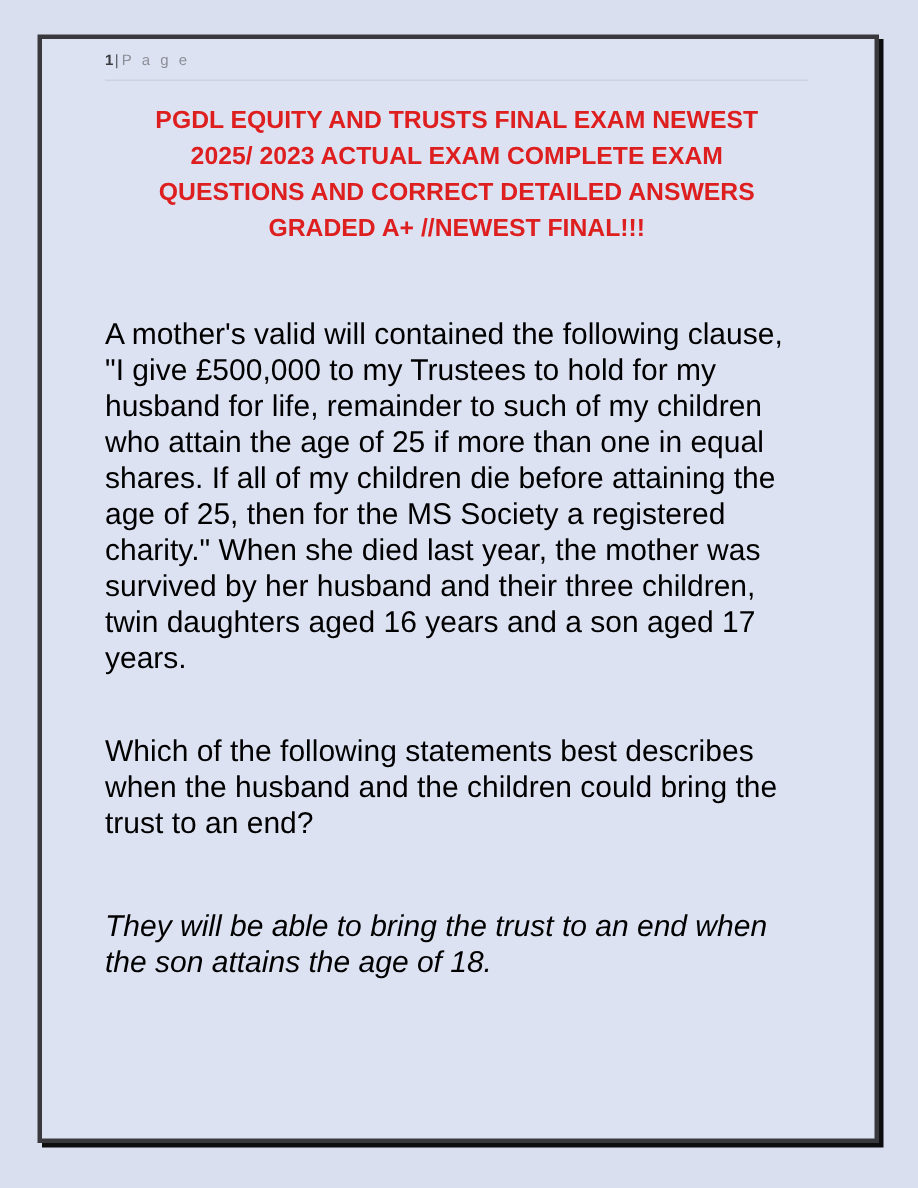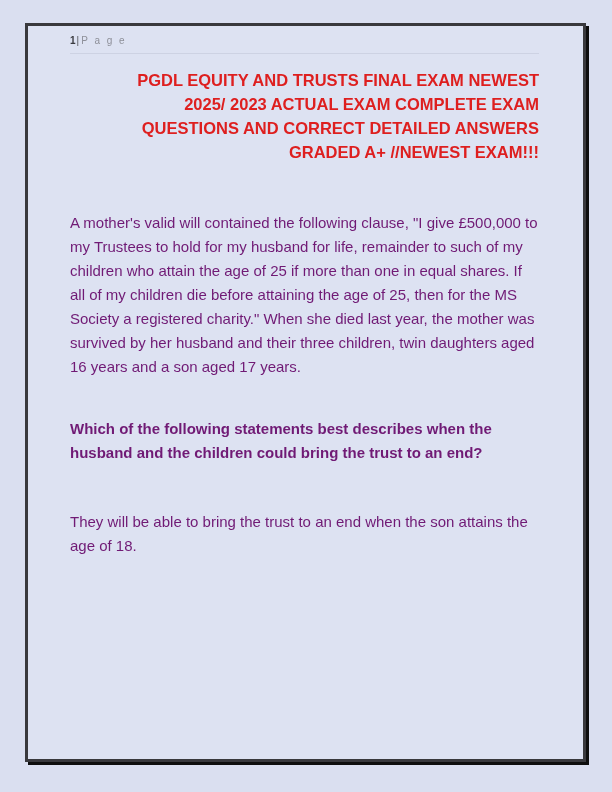--- a/index.html
+++ b/index.html
@@ -49,56 +49,55 @@
   .title-block {
     margin-top: 14px;
     text-align: center;
     color: #de1f1f;
     font-weight: bold;
     font-size: 16.5px;
     line-height: 24px;
   }
   .title-line {
     white-space: nowrap;
-    text-align: right;
   }
   .body-text {
-    color: #701a75;
-    font-size: 15px;
+    color: #000000;
+    font-size: 20px;
     line-height: 24px;
   }
   .para-scenario {
     margin-top: 47px;
   }
   .para-question {
     margin-top: 38px;
-    font-weight: bold;
   }
   .options {
     margin-top: 45px;
   }
   .option {
     margin-bottom: 9px;
+    font-style: italic;
   }
 </style>
 </head>
 <body>
 
 <div class="sheet">
   <div class="content">
 
     <div class="page-header">
       <span class="num">1</span><span class="sep">|</span><span>P a g e</span>
     </div>
 
     <div class="title-block">
       <div class="title-line">PGDL EQUITY AND TRUSTS FINAL EXAM NEWEST</div>
       <div class="title-line">2025/ 2023 ACTUAL EXAM COMPLETE EXAM</div>
       <div class="title-line">QUESTIONS AND CORRECT DETAILED ANSWERS</div>
-      <div class="title-line">GRADED A+ //NEWEST EXAM!!!</div>
+      <div class="title-line">GRADED A+ //NEWEST FINAL!!!</div>
     </div>
 
     <div class="body-text para-scenario">A mother's valid will contained the following clause, "I give £500,000 to my Trustees to hold for my husband for life, remainder to such of my children who attain the age of 25 if more than one in equal shares. If all of my children die before attaining the age of 25, then for the MS Society a registered charity." When she died last year, the mother was survived by her husband and their three children, twin daughters aged 16 years and a son aged 17 years.</div>
 
     <div class="body-text para-question">Which of the following statements best describes when the husband and the children could bring the trust to an end?</div>
 
     <div class="options">
       <div class="body-text option">They will be able to bring the trust to an end when the son attains the age of 18.</div>
     </div>
 

